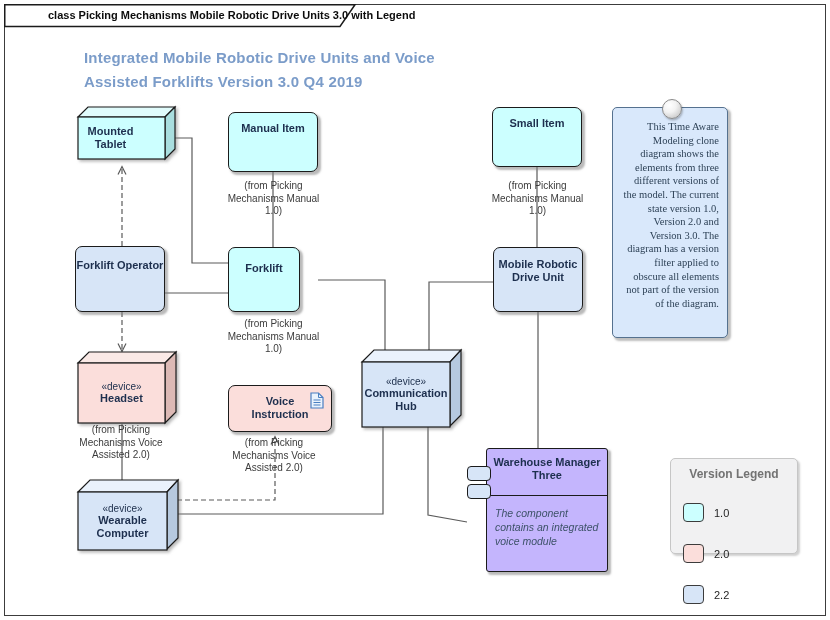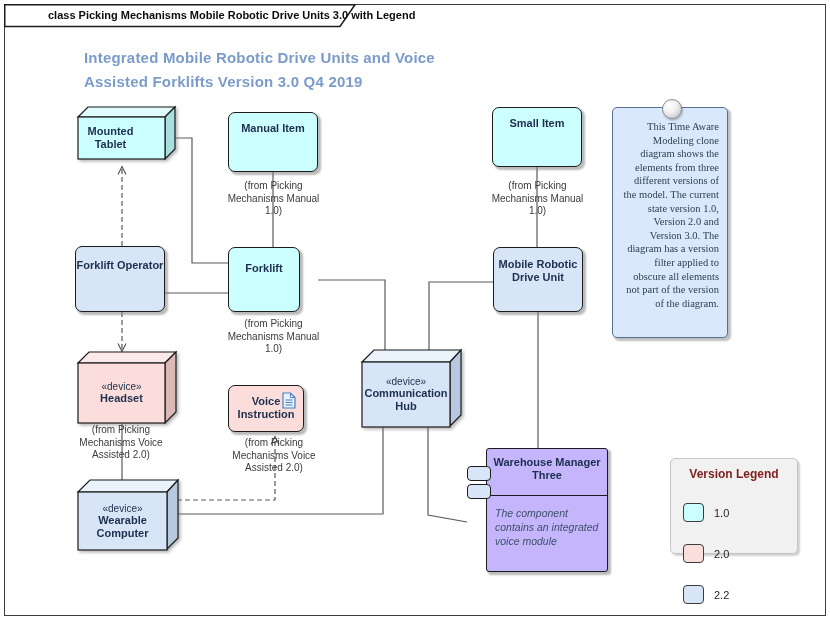--- a/index.html
+++ b/index.html
@@ -161,21 +161,21 @@
       <polygon points="87,11 98,0 98,60 87,71" stroke="#1b1b1b" stroke-width="1.2" fill="#DCB9B5"></polygon>
       <rect x="0" y="11" width="87" height="60" stroke="#1b1b1b" stroke-width="1.2" fill="#FBDEDB"></rect>
     </svg>
     <div class="face-label" style="left:0;top:11px;width:87px;height:60px;">
       <div class="stereo">«device»</div>
       <div class="nm">Headset</div>
     </div>
   </div>
   <div class="src-note" style="left:65px;top:424px;width:112px;">(from Picking Mechanisms Voice Assisted 2.0)</div>
 
-  <div class="node" style="left: 228px; top: 385px; width: 76px; height: 47px; padding-top: 9px; background-color: rgb(251, 222, 219);">
+  <div class="node" style="left: 228px; top: 385px; width: 104px; height: 47px; padding-top: 9px; background-color: rgb(251, 222, 219);">
     <span class="nm" style="display:inline-block;width:62px;">Voice Instruction</span>
     <svg class="doc-icon" width="14" height="17">
       <path d="M1,1 H8.5 L13,5.5 V16 H1 Z" fill="#eaf2fc" stroke="#4a7fc1" stroke-width="1.2"></path>
       <path d="M8.5,1 V5.5 H13" fill="none" stroke="#4a7fc1" stroke-width="1"></path>
       <path d="M3.5,8 H10.5 M3.5,10.5 H10.5 M3.5,13 H10.5" stroke="#4a7fc1" stroke-width="1"></path>
     </svg>
   </div>
   <div class="src-note" style="left:218px;top:437px;width:112px;">(from Picking Mechanisms Voice Assisted 2.0)</div>
 
   <div class="node3d" style="left:362px;top:350px;width:100px;height:77px;">
@@ -210,21 +210,21 @@
     <div class="port" style="left: -20px; top: 17px; background-color: rgb(215, 229, 247);"></div>
     <div class="port" style="left: -20px; top: 35px; background-color: rgb(215, 229, 247);"></div>
   </div>
 
   <div class="uml-note" style="background-color: rgb(217, 232, 251);">
     <div class="pin"></div>
     <div class="note-text">This Time Aware Modeling clone diagram shows the elements from three different versions of the model. The current state version 1.0, Version 2.0 and Version 3.0. The diagram has a version filter applied to obscure all elements not part of the  version of the diagram.</div>
   </div>
 
   <div class="legend">
-    <div class="lg-title" style="color: #7f1d1d;">Version Legend</div>
+    <div class="lg-title" style="color: #737373;">Version Legend</div>
     <div class="lg-row">
       <div class="swatch" style="background-color: rgb(204, 255, 255);"></div>
       <span class="lg-label">1.0</span>
     </div>
     <div class="lg-row">
       <div class="swatch" style="background-color: rgb(251, 222, 219);"></div>
       <span class="lg-label">2.0</span>
     </div>
     <div class="lg-row">
       <div class="swatch" style="background-color: rgb(215, 229, 247);"></div>

